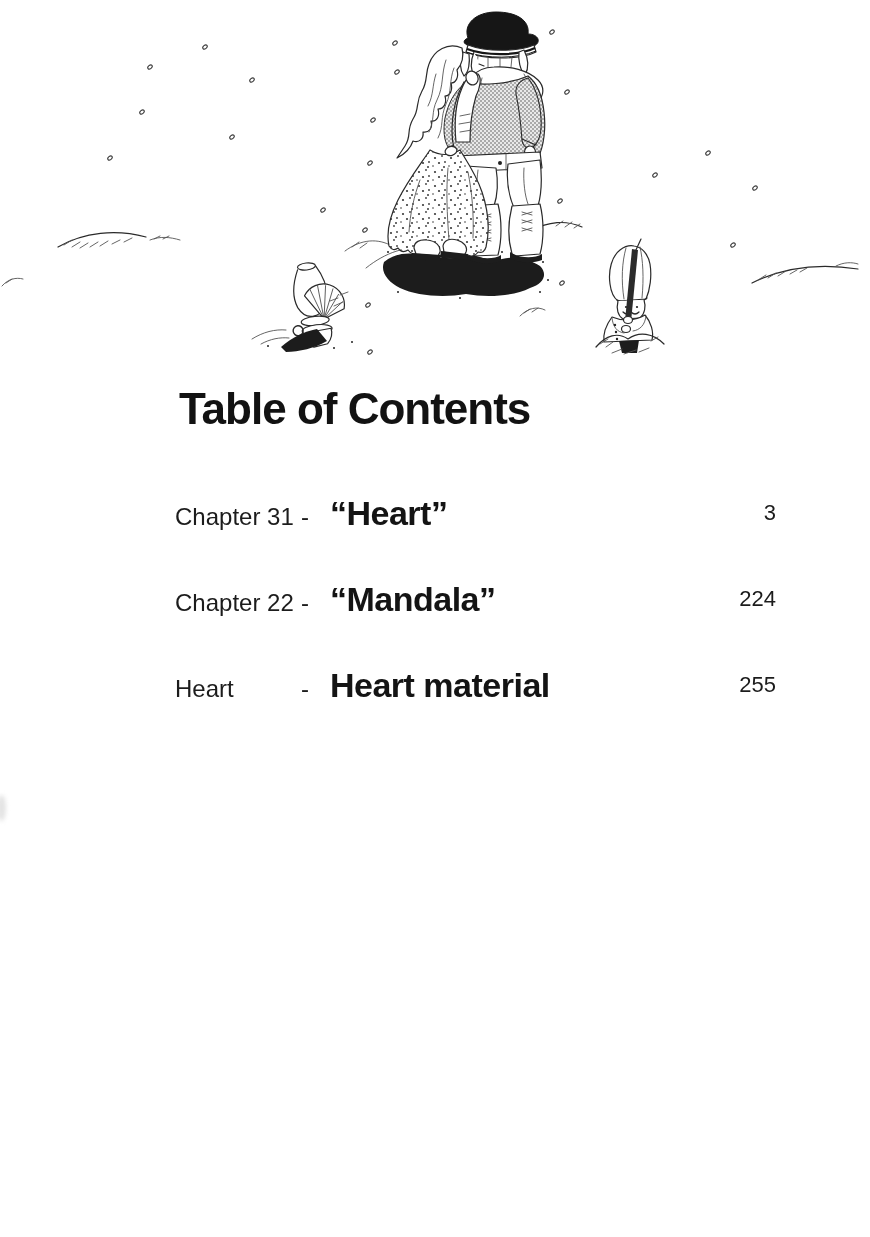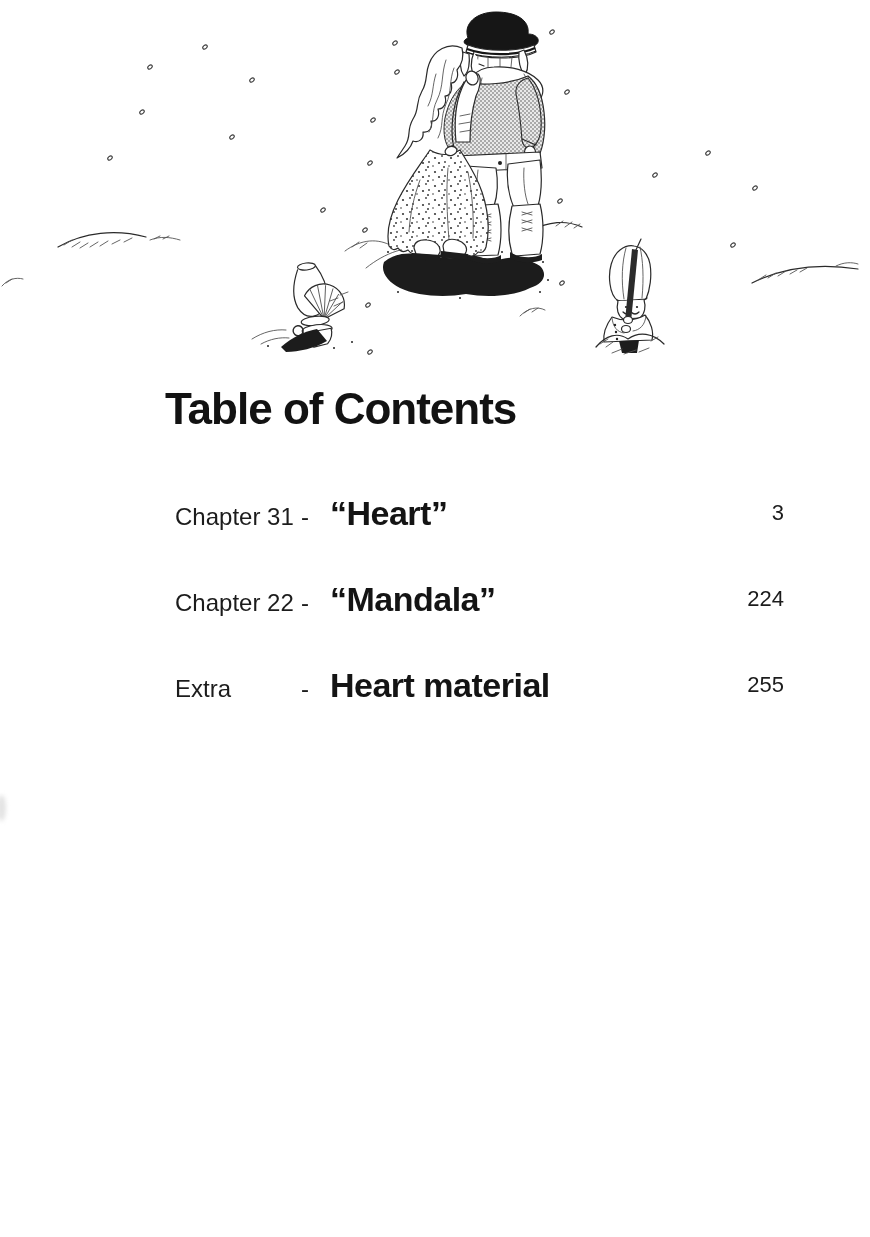--- a/index.html
+++ b/index.html
@@ -7,24 +7,24 @@
     width:870px;height:1237px;position:relative;overflow:hidden;
     background:#ffffff;color:#1a1a1a;
     font-family:"Liberation Sans", sans-serif;
   }
   .illustration{position:absolute;left:0;top:0;width:870px;height:372px;}
   .scan-smudge{
     position:absolute;left:-3px;top:795px;width:9px;height:26px;
     background:#e3e3e3;border-radius:50%;filter:blur(2px);
   }
   h1.page-title{
-    position:absolute;left:165px;top:384px;margin:0;
+    position:absolute;left:179px;top:384px;margin:0;
     font-size:44px;font-weight:700;letter-spacing:-1px;color:#121212;
   }
-  .toc{position:absolute;left:175px;right:86px;top:470px;}
+  .toc{position:absolute;left:175px;right:94px;top:470px;}
   .toc-row{position:relative;height:86px;line-height:86px;white-space:nowrap;}
   .toc-label{display:inline-block;width:126px;font-size:24px;color:#1c1c1c;}
   .toc-dash{display:inline-block;width:29px;font-size:24px;color:#1c1c1c;}
   .toc-chtitle{font-size:34px;font-weight:600;letter-spacing:-0.5px;color:#141414;}
   .toc-page{position:absolute;right:0;top:0;line-height:86px;font-size:22px;color:#1c1c1c;}
   svg .ln{fill:none;stroke:#2a2a2a;stroke-width:1.2;stroke-linecap:round;stroke-linejoin:round;}
   svg .thin{fill:none;stroke:#555;stroke-width:0.9;stroke-linecap:round;}
   svg .wfill{fill:#ffffff;stroke:#2a2a2a;stroke-width:1.2;stroke-linejoin:round;}
 </style>
 </head>
@@ -215,17 +215,17 @@
 
 
 
 
   <div class="toc-row">
     <span class="toc-label">Chapter 22</span><span class="toc-dash">-</span><span class="toc-chtitle">“Mandala”</span>
     <span class="toc-page">224</span>
   </div>
 
   <div class="toc-row">
-    <span class="toc-label">Extra</span><span class="toc-dash">-</span><span class="toc-chtitle">Heart material</span>
+    <span class="toc-label">Heart</span><span class="toc-dash">-</span><span class="toc-chtitle">Heart material</span>
     <span class="toc-page">255</span>
   </div>
 
 </div>
 
 </body></html>

